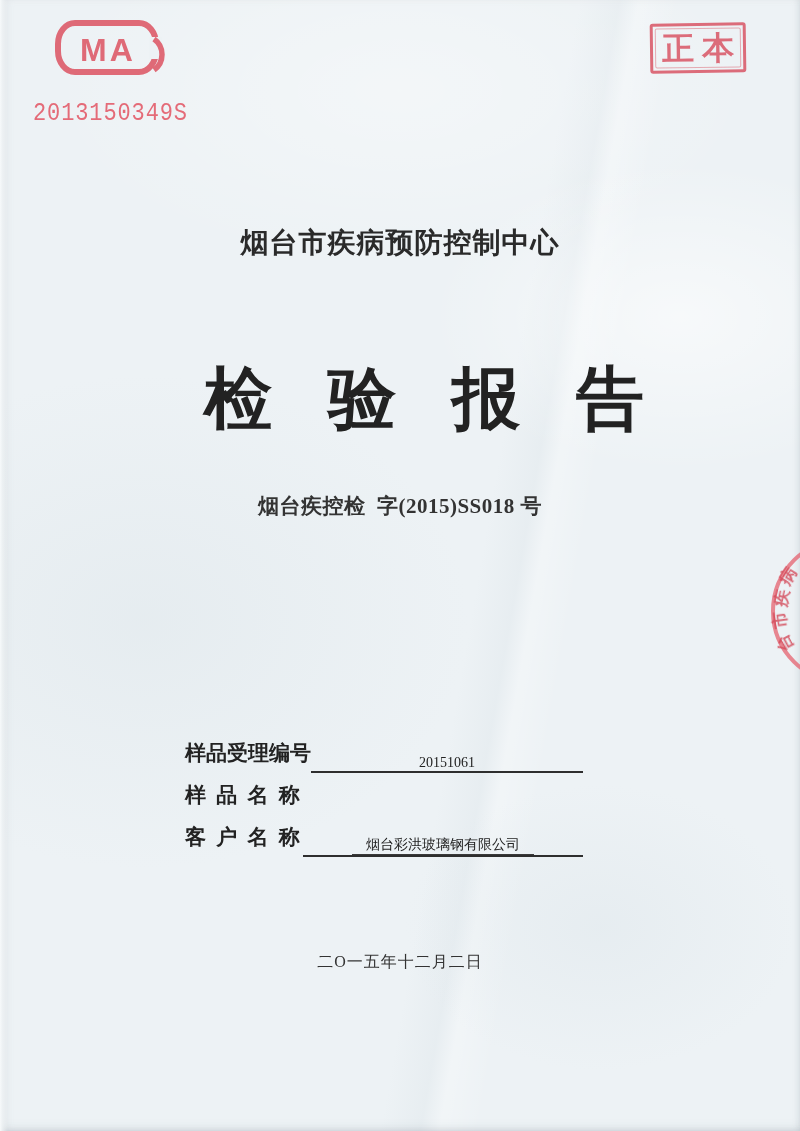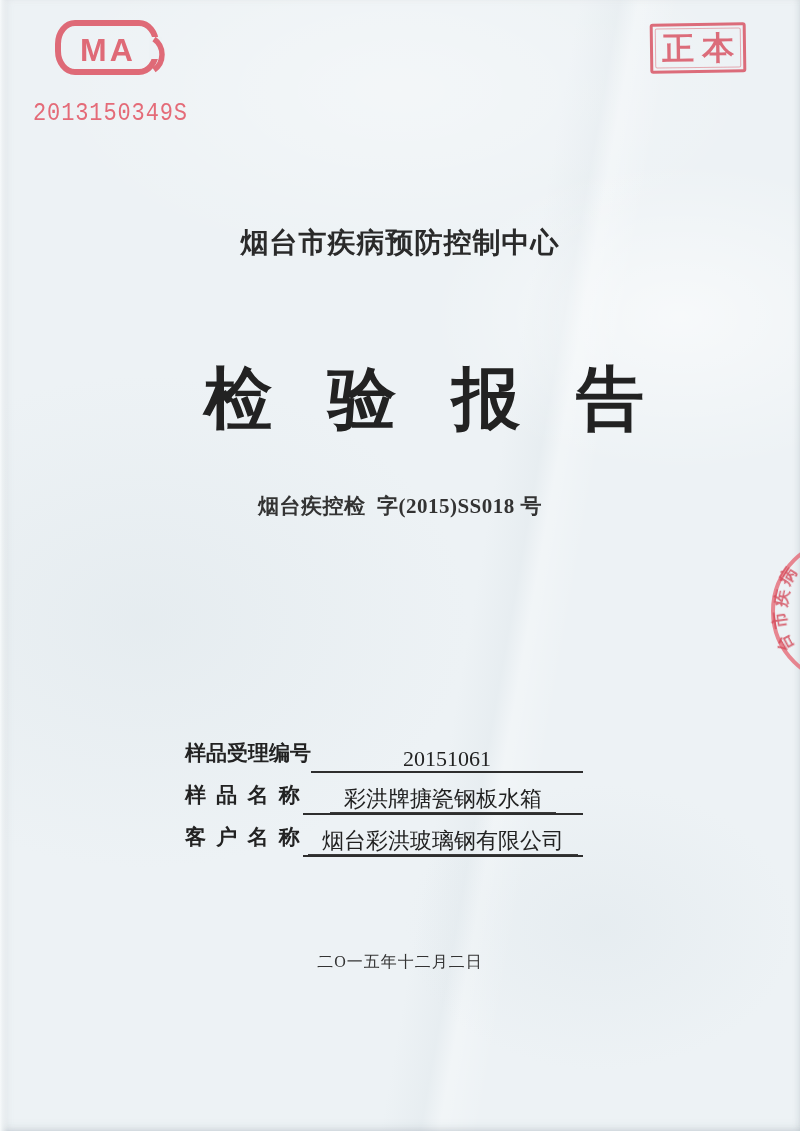--- a/index.html
+++ b/index.html
@@ -88,21 +88,21 @@
   .fields { position:absolute; left:185px; top:741px; width:398px; }
   .field-row { display:flex; align-items:flex-start; height:30px; margin-bottom:12px; }
   .field-label {
     flex:0 0 118px; font-size:21px; font-weight:700; color:#222;
     white-space:pre; word-spacing:5px; line-height:1.2;
   }
   .field-blank {
     flex:1; border-bottom:2px solid #2e2e2e; text-align:center;
     height:100%; display:flex; align-items:flex-end; justify-content:center;
   }
-  .field-value { font-size:22px; color:#222; line-height:1.15; }
+  .field-value { font-size:14px; color:#222; line-height:1.15; }
   .field-value.self-underlined { border-bottom:1.5px solid #3a3a3a; padding:0 14px 1px; }
 
   
   .report-date {
     position:absolute; top:952px; left:0; width:100%;
     text-align:center; font-size:16px; letter-spacing:1px; color:#333; white-space:pre;
   }
 </style>
 </head>
 <body>
@@ -139,23 +139,20 @@
 
     <div class="field-row">
       <span class="field-label">样品受理编号</span>
       <span class="field-blank">
         <span class="field-value">20151061</span>
       </span>
     </div>
 
     <div class="field-row">
       <span class="field-label">样 品 名 称</span>
-      <span class="field-blank">
-        <span class="field-value self-underlined">彩洪牌搪瓷钢板水箱</span>
-      </span>
     </div>
 
     <div class="field-row">
       <span class="field-label">客 户 名 称</span>
       <span class="field-blank">
         <span class="field-value self-underlined">烟台彩洪玻璃钢有限公司</span>
       </span>
     </div>
 
   </div>

